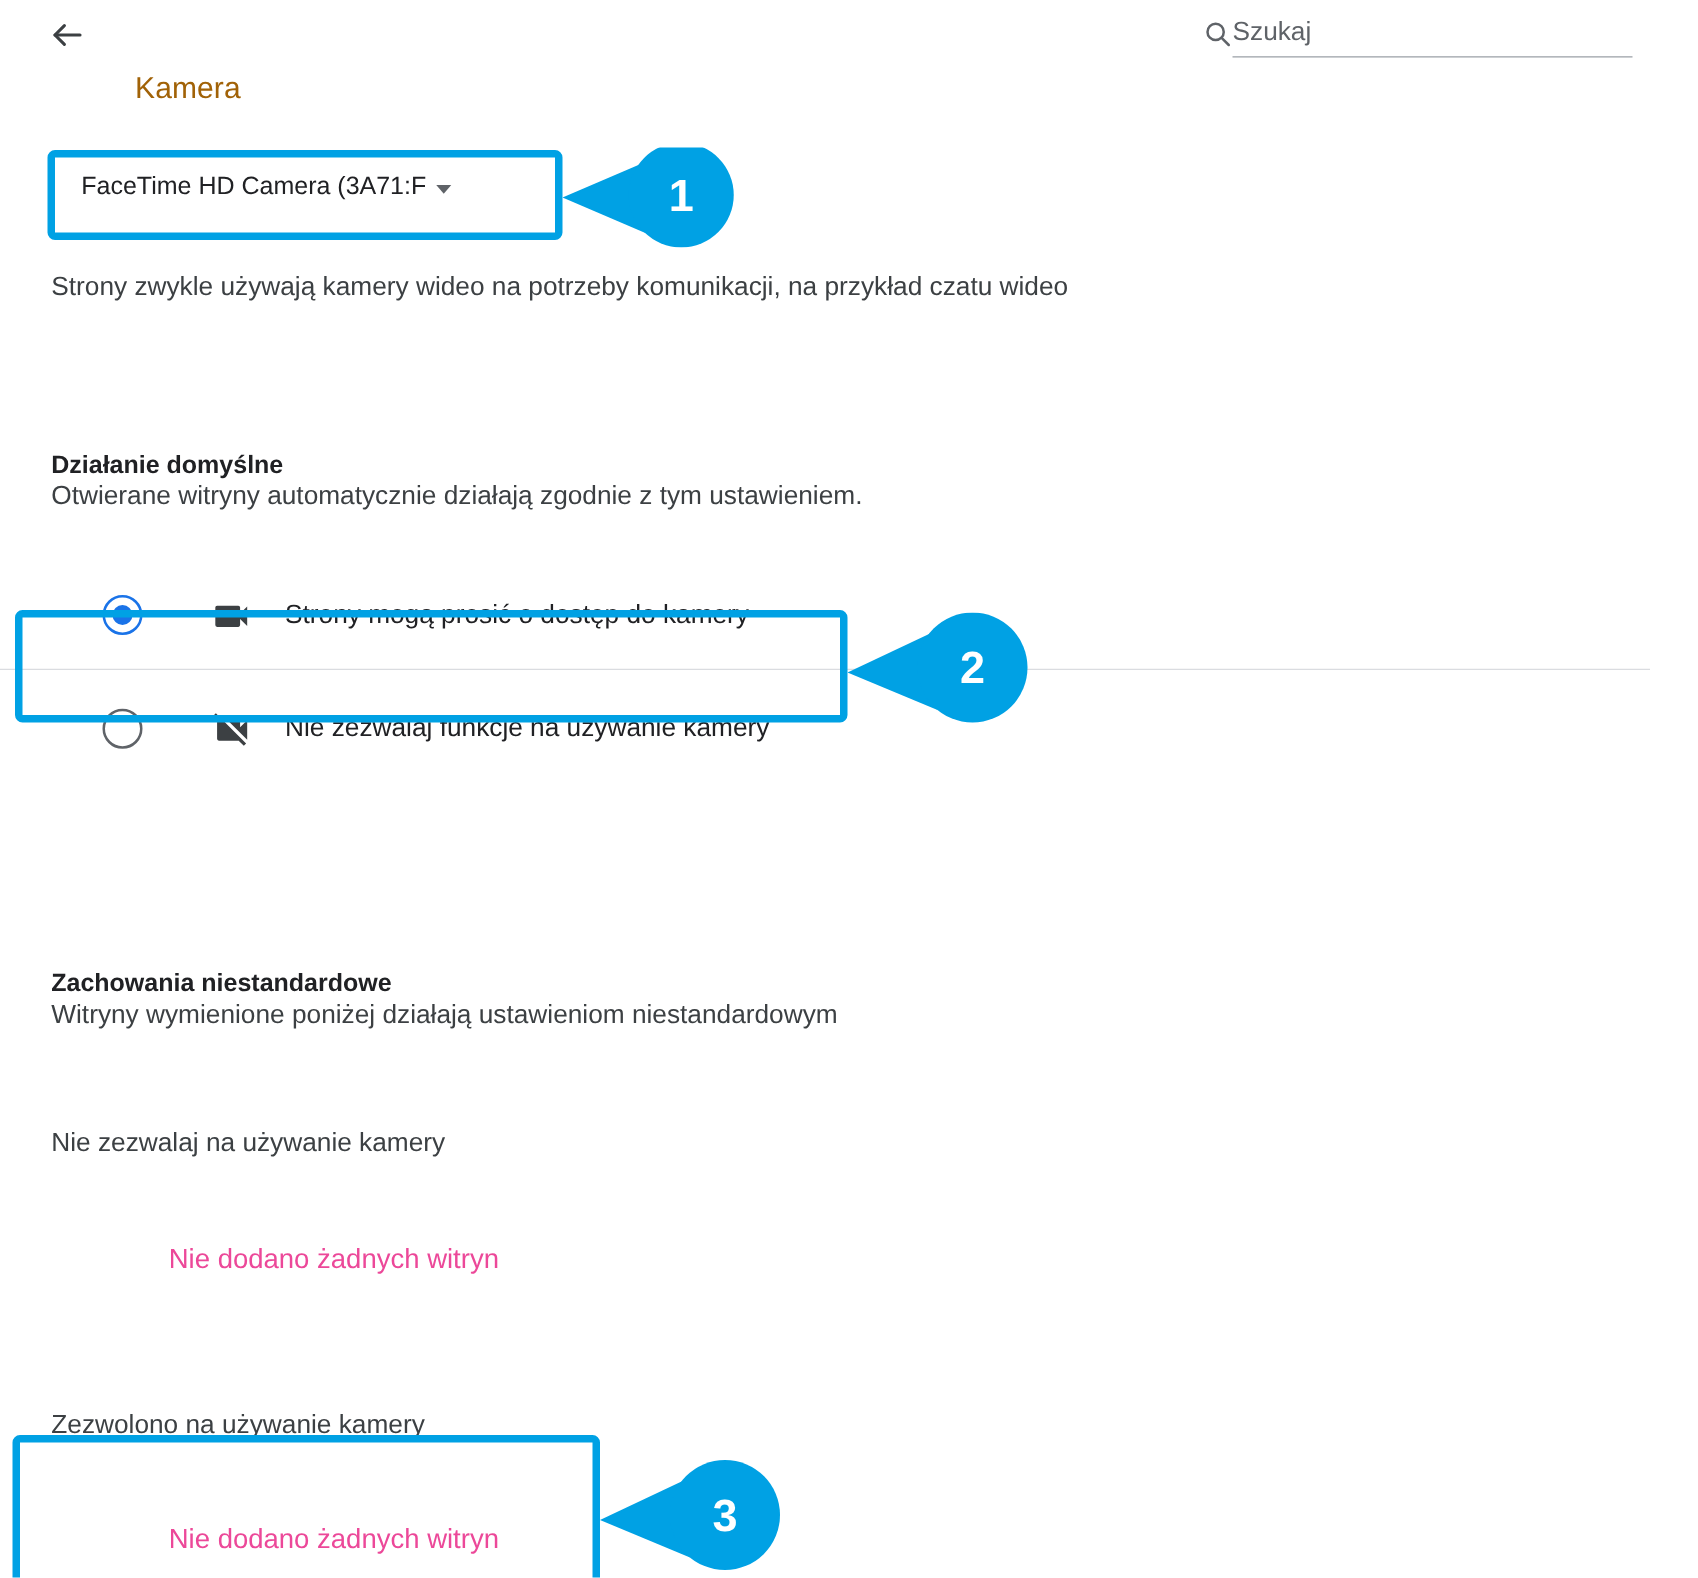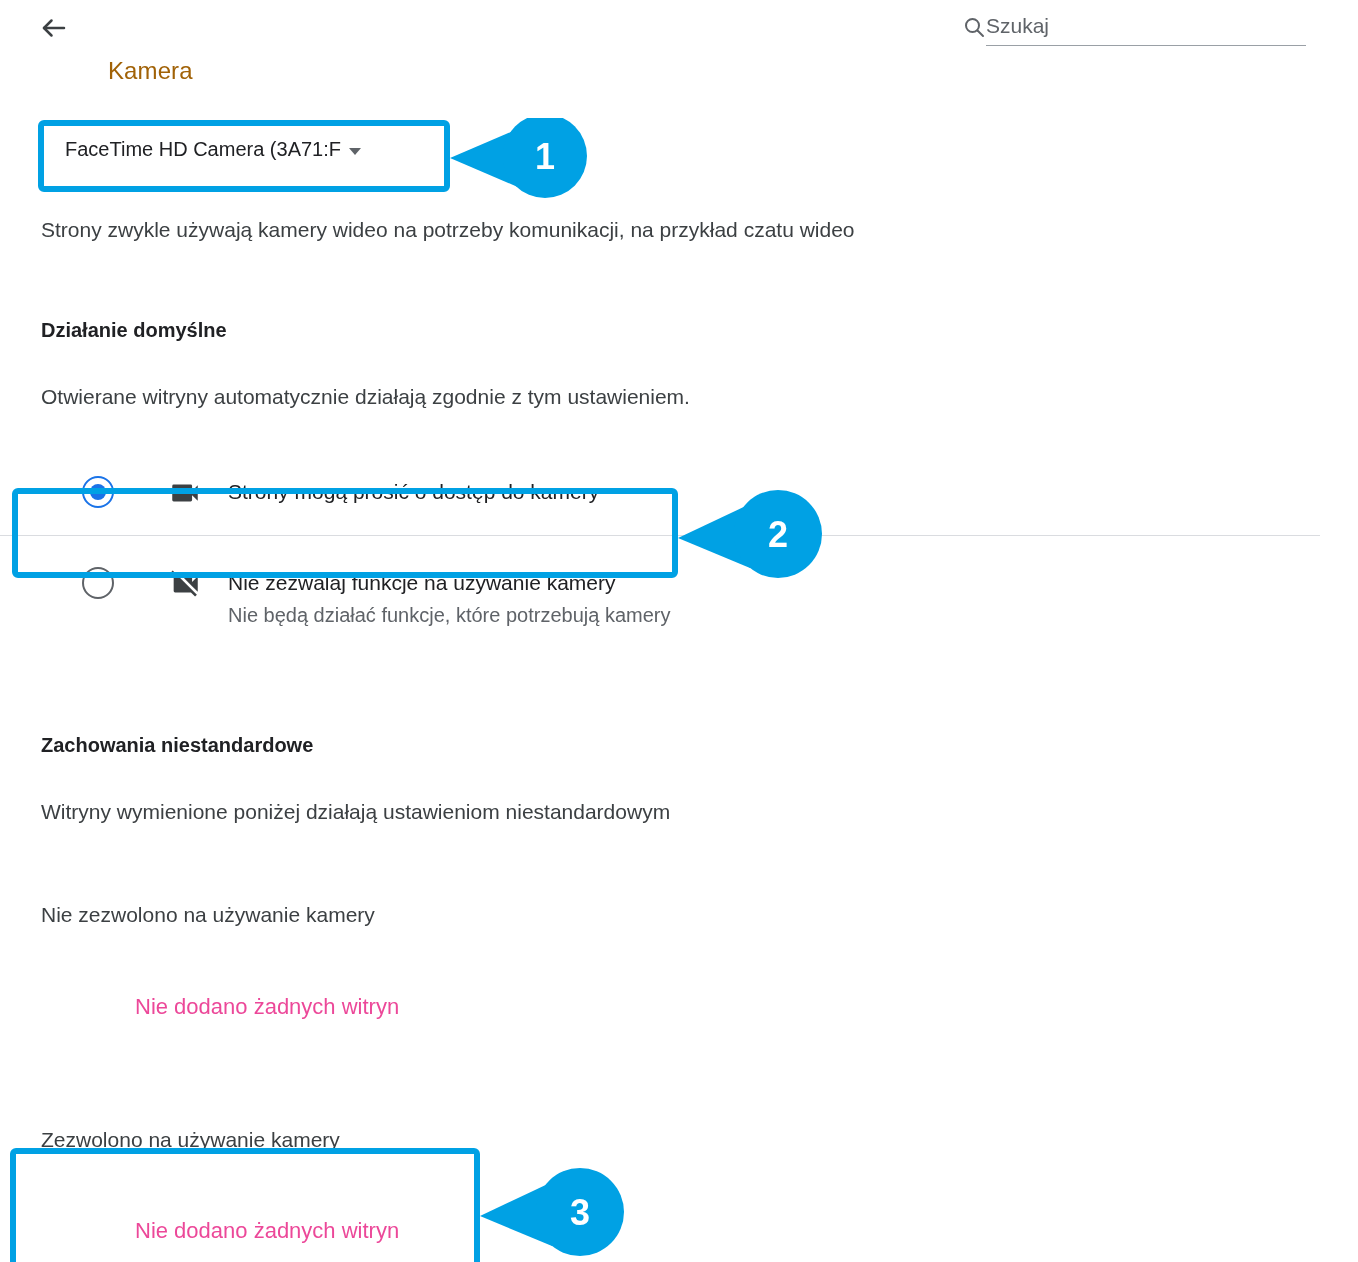--- a/index.html
+++ b/index.html
@@ -124,20 +124,21 @@
     line-height: 30px;
     color: #3c4043;
   }
 
   .section-title {
     position: absolute;
     left: 41px;
     font-size: 20px;
     font-weight: bold;
     color: #202124;
+    margin-top: 42px;
   }
   .section-sub {
     position: absolute;
     left: 41px;
     font-size: 21px;
     line-height: 30px;
     color: #3c4043;
   }
 
   
@@ -289,28 +290,27 @@
 
   <div class="radio-row" style="top:505px">
     <div class="radio-outer"></div>
     <div class="row-icon">
       <svg width="34" height="34" viewBox="0 0 24 24" fill="#3c4043">
         <path d="M17 10.5V7a1 1 0 0 0-1-1H9.5l7.5 7.5v-3zM3.3 2.5 2 3.8l2 2V17a1 1 0 0 0 1 1h11.2l2.9 2.9 1.3-1.3L3.3 2.5zM21 6.5l-4 4v3l4 4v-11z"></path>
       </svg>
     </div>
     <div class="row-texts">
       <span class="row-label">Nie zezwalaj funkcje na używanie kamery</span>
-      <span class="row-sublabel">Nie będą działać funkcje, które potrzebują kamery</span>
     </div>
   </div>
 
   <div class="section-title" style="top:682px">Zachowania niestandardowe</div>
   <div class="section-sub" style="top:745px">Witryny wymienione poniżej działają ustawieniom niestandardowym</div>
 
-  <div class="custom-group-label" style="top:848px">Nie zezwolono na używanie kamery</div>
+  <div class="custom-group-label" style="top:848px">Nie zezwalaj na używanie kamery</div>
   <div class="empty-label" style="top:940px">Nie dodano żadnych witryn</div>
 
   <div class="custom-group-label" style="top:1073px">Zezwolono na używanie kamery</div>
   <div class="empty-label" style="top:1164px">Nie dodano żadnych witryn</div>
 </div>
 
 <div class="hl" style="left:38px; top:120px; width:412px; height:72px;"></div>
 
 <div class="callout" style="left:450px; top:118px; width:180px; height:80px;">
   <svg width="180" height="80" viewBox="0 0 180 80" style="position:absolute;left:0;top:0;">

